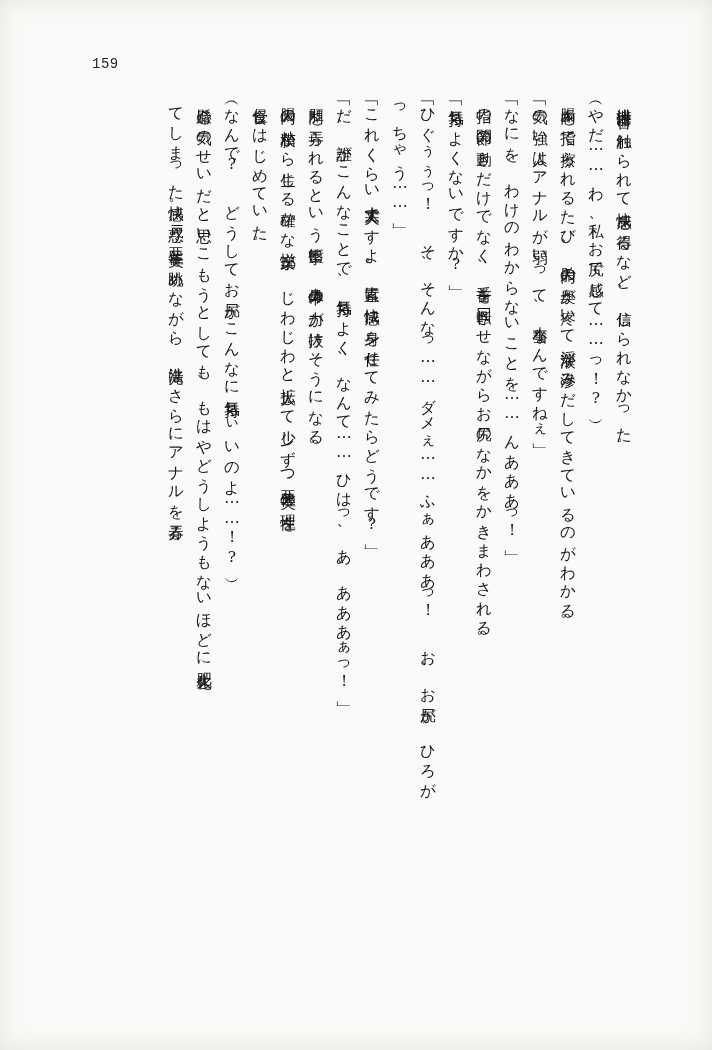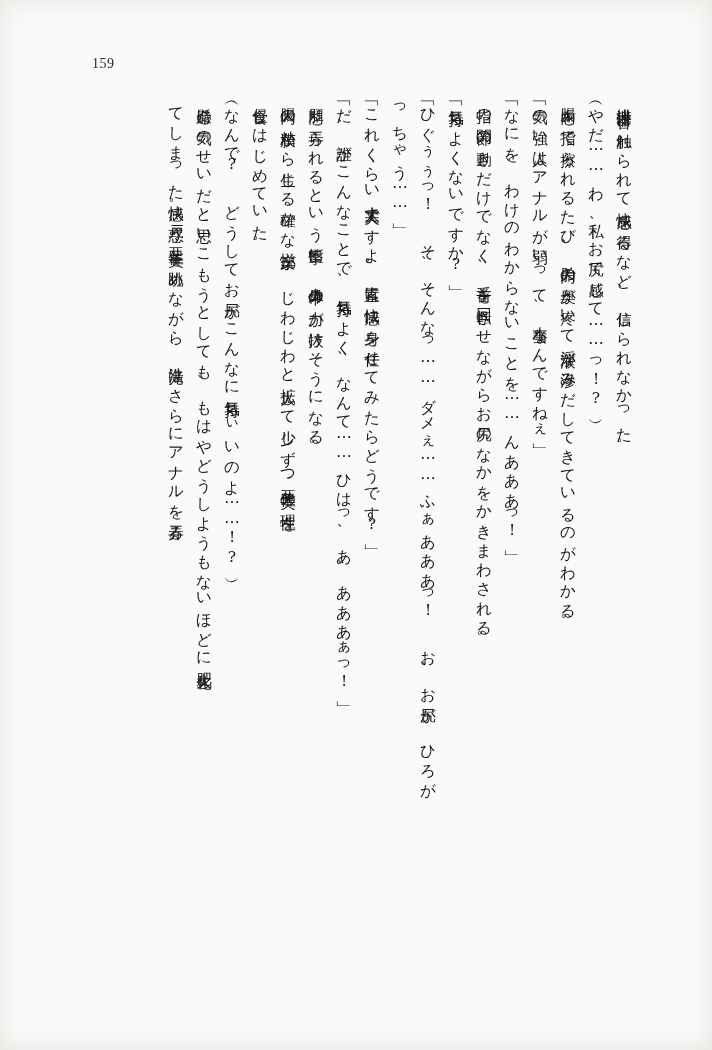--- a/index.html
+++ b/index.html
@@ -24,21 +24,21 @@
     box-shadow: inset 0 0 26px rgba(120,118,112,0.16);
     pointer-events: none;
   }
   .page-number {
     position: absolute;
     top: 56px;
     left: 92px;
     font-size: 14px;
     letter-spacing: 0.5px;
     color: #25252a;
-    font-family: Liberation Serif, serif;
+    font-family: Liberation Mono, monospace;
   }
   .text-block {
     position: absolute;
     top: 96px;
     right: 74px;
     bottom: 70px;
     left: 70px;
     display: flex;
     flex-direction: row-reverse;
     justify-content: flex-start;

